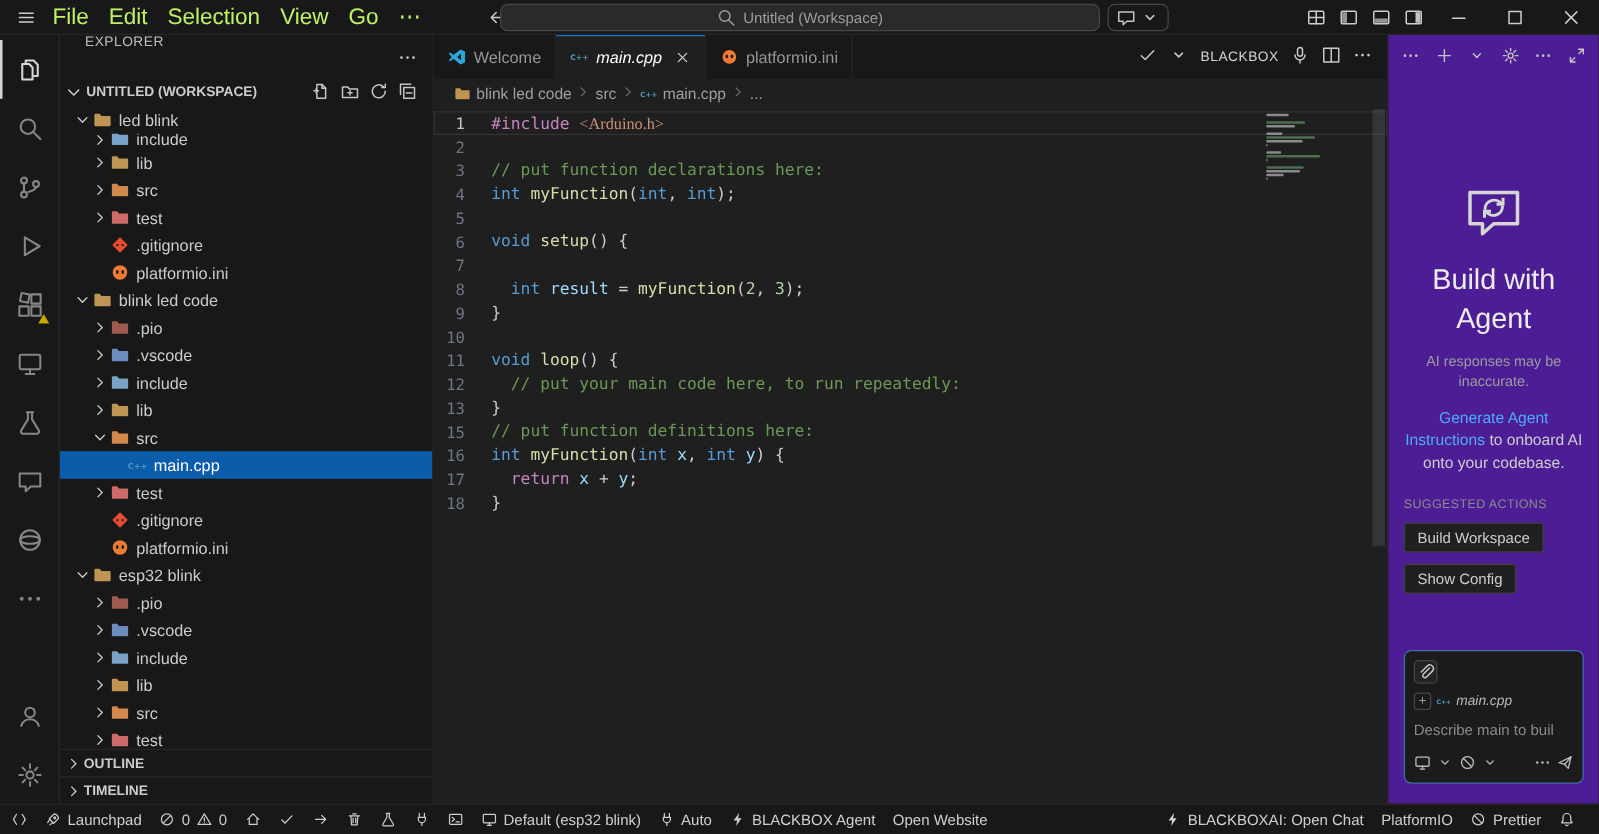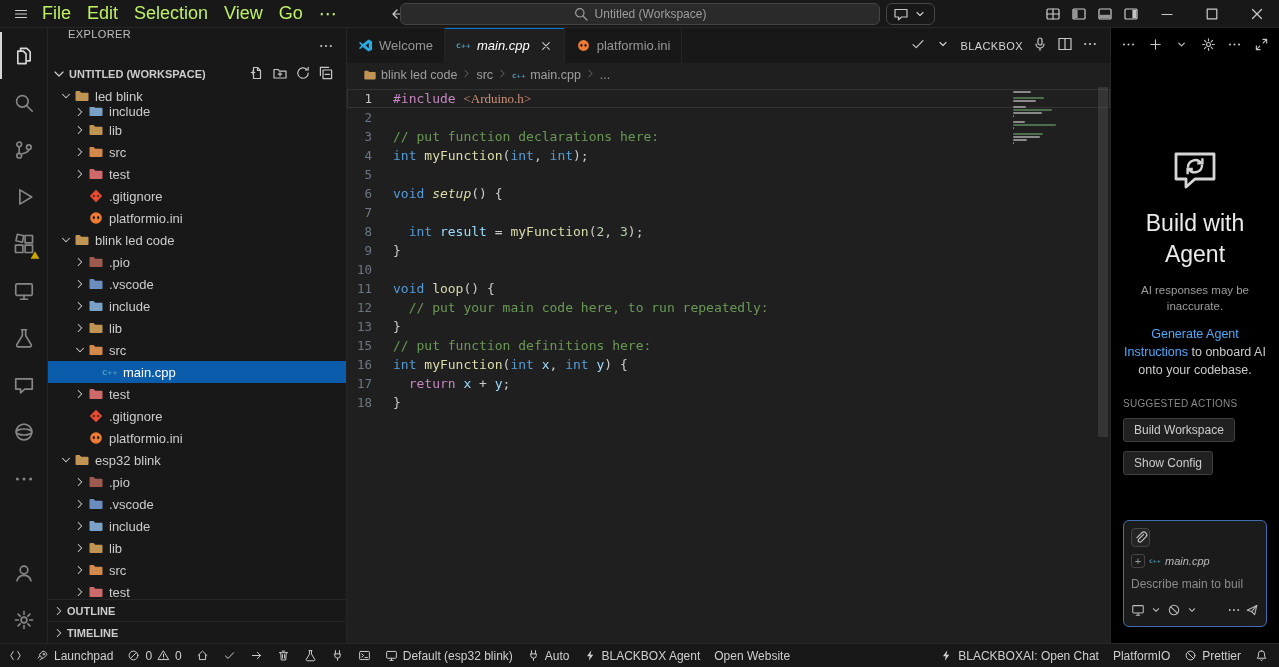--- a/index.html
+++ b/index.html
@@ -73,21 +73,21 @@
     font-family:"DejaVu Sans Mono","Liberation Mono",monospace;font-size:13px;line-height:19px}
   .code-line{display:flex;height:19px;white-space:pre;align-items:center}
   .code-line.current{box-shadow:inset 0 0 0 1px #333333}
   .ln{flex:none;width:46px;text-align:right;padding-right:21px;color:#6e7681;font-size:12.5px}
   .code-line.current .ln{color:#c6c6c6}
   .minimap{position:absolute;top:4px;right:45px;width:52px;display:flex;flex-direction:column;gap:1px}
   .mrow{height:2px;border-radius:1px}
   .vscroll{position:absolute;top:0;right:2px;width:10px;height:350px;background:rgba(110,110,110,.28)}
 
   
-  .agent{width:169px;flex:none;background:#000000;border-left:1px solid #262626;
+  .agent{width:169px;flex:none;background:#4c1d95;border-left:1px solid #262626;
     display:flex;flex-direction:column;min-height:0}
   .agent-toolbar{height:35px;flex:none;display:flex;align-items:center;justify-content:space-between;
     padding:0 10px;color:#c5c5c5}
   .agent-body{flex:1;display:flex;flex-direction:column;align-items:center;padding:0 12px;overflow:hidden}
   .hero{margin-top:86px;color:#d6d6d6}
   .agent-title{margin-top:16px;font-size:23px;line-height:31px;font-weight:500;color:#ececec;text-align:center}
   .agent-note{margin-top:12px;font-size:11.5px;line-height:16px;color:#9d9d9d;text-align:center}
   .agent-para{margin-top:11px;font-size:12.5px;line-height:18px;color:#cccccc;text-align:center}
   .link{color:var(--link)}
   .suggested{align-self:flex-start;margin-top:19px;font-size:10px;letter-spacing:.3px;color:#8b8b8b}
@@ -102,21 +102,21 @@
     line-height:12px;text-align:center;color:#9a9a9a}
   .chip-label{font-style:italic}
   .ph{margin-top:9px;font-size:12px;color:#8a8a8a;align-self:flex-start}
   .comp-foot{margin-top:12px;display:flex;align-items:center;gap:4px;color:#bdbdbd;width:100%}
   .comp-foot .grow{flex:1}
 
   
   .statusbar{height:24px;flex:none;background:#181818;border-top:1px solid #262626;
     display:flex;align-items:stretch;font-size:12px;color:#cfcfcf;padding-left:2px}
   .sb-left,.sb-right{display:flex;align-items:stretch}
-  .sb-right{margin-left:auto;padding-right:4px}
+  .sb-right{margin-left:auto;padding-right:12px}
   .sb-item{display:flex;align-items:center;gap:5px;padding:0 7px;cursor:pointer}
 </style>
 </head>
 <body>
 
 <div id="app">
 
   <div class="titlebar">
     <span class="ti">
         <svg width="16" height="16" viewBox="0 0 16 16">
@@ -842,21 +842,21 @@
             <span>...</span>
           </span>
         </div>
       <div class="code-wrap">
         <div id="code-lines">
             <div class="code-line current"><span class="ln">1</span><span class="lc"><span style="color: rgb(197, 134, 192);">#include</span><span style="color: rgb(204, 204, 204);"> </span><span style="color: rgb(206, 145, 120); font-family: Liberation Serif, serif;">&lt;Arduino.h&gt;</span></span></div>
             <div class="code-line"><span class="ln">2</span><span class="lc"></span></div>
             <div class="code-line"><span class="ln">3</span><span class="lc"><span style="color: rgb(106, 153, 85);">// put function declarations here:</span></span></div>
             <div class="code-line"><span class="ln">4</span><span class="lc"><span style="color: rgb(86, 156, 214);">int</span><span style="color: rgb(204, 204, 204);"> </span><span style="color: rgb(220, 220, 170);">myFunction</span><span style="color: rgb(204, 204, 204);">(</span><span style="color: rgb(86, 156, 214);">int</span><span style="color: rgb(204, 204, 204);">, </span><span style="color: rgb(86, 156, 214);">int</span><span style="color: rgb(204, 204, 204);">);</span></span></div>
             <div class="code-line"><span class="ln">5</span><span class="lc"></span></div>
-            <div class="code-line"><span class="ln">6</span><span class="lc"><span style="color: rgb(86, 156, 214);">void</span><span style="color: rgb(204, 204, 204);"> </span><span style="color: rgb(220, 220, 170); font-style: italic;">setup</span><span style="color: rgb(204, 204, 204);">() {</span></span></div>
+            <div class="code-line"><span class="ln">6</span><span class="lc"><span style="color: rgb(86, 156, 214);">void</span><span style="color: rgb(204, 204, 204);"> </span><span style="color: rgb(220, 220, 170);">setup</span><span style="color: rgb(204, 204, 204);">() {</span></span></div>
             <div class="code-line"><span class="ln">7</span></div>
             <div class="code-line"><span class="ln">8</span><span class="lc"><span style="color: rgb(204, 204, 204);">  </span><span style="color: rgb(86, 156, 214);">int</span><span style="color: rgb(204, 204, 204);"> </span><span style="color: rgb(156, 220, 254);">result</span><span style="color: rgb(204, 204, 204);"> = </span><span style="color: rgb(220, 220, 170);">myFunction</span><span style="color: rgb(204, 204, 204);">(</span><span style="color: rgb(181, 206, 168);">2</span><span style="color: rgb(204, 204, 204);">, </span><span style="color: rgb(181, 206, 168);">3</span><span style="color: rgb(204, 204, 204);">);</span></span></div>
             <div class="code-line"><span class="ln">9</span><span class="lc"><span style="color: rgb(204, 204, 204);">}</span></span></div>
             <div class="code-line"><span class="ln">10</span><span class="lc"></span></div>
             <div class="code-line"><span class="ln">11</span><span class="lc"><span style="color: rgb(86, 156, 214);">void</span><span style="color: rgb(204, 204, 204);"> </span><span style="color: rgb(220, 220, 170);">loop</span><span style="color: rgb(204, 204, 204);">() {</span></span></div>
             <div class="code-line"><span class="ln">12</span><span class="lc"><span style="color: rgb(106, 153, 85);">  // put your main code here, to run repeatedly:</span></span></div>
             <div class="code-line"><span class="ln">13</span><span class="lc"><span style="color: rgb(204, 204, 204);">}</span></span></div>
             <div class="code-line"><span class="ln">15</span><span class="lc"><span style="color: rgb(106, 153, 85);">// put function definitions here:</span></span></div>
             <div class="code-line"><span class="ln">16</span><span class="lc"><span style="color: rgb(86, 156, 214);">int</span><span style="color: rgb(204, 204, 204);"> </span><span style="color: rgb(220, 220, 170);">myFunction</span><span style="color: rgb(204, 204, 204);">(</span><span style="color: rgb(86, 156, 214);">int</span><span style="color: rgb(204, 204, 204);"> </span><span style="color: rgb(156, 220, 254);">x</span><span style="color: rgb(204, 204, 204);">, </span><span style="color: rgb(86, 156, 214);">int</span><span style="color: rgb(204, 204, 204);"> </span><span style="color: rgb(156, 220, 254);">y</span><span style="color: rgb(204, 204, 204);">) {</span></span></div>
             <div class="code-line"><span class="ln">17</span><span class="lc"><span style="color: rgb(204, 204, 204);">  </span><span style="color: rgb(197, 134, 192);">return</span><span style="color: rgb(204, 204, 204);"> </span><span style="color: rgb(156, 220, 254);">x</span><span style="color: rgb(204, 204, 204);"> + </span><span style="color: rgb(156, 220, 254);">y</span><span style="color: rgb(204, 204, 204);">;</span></span></div>

